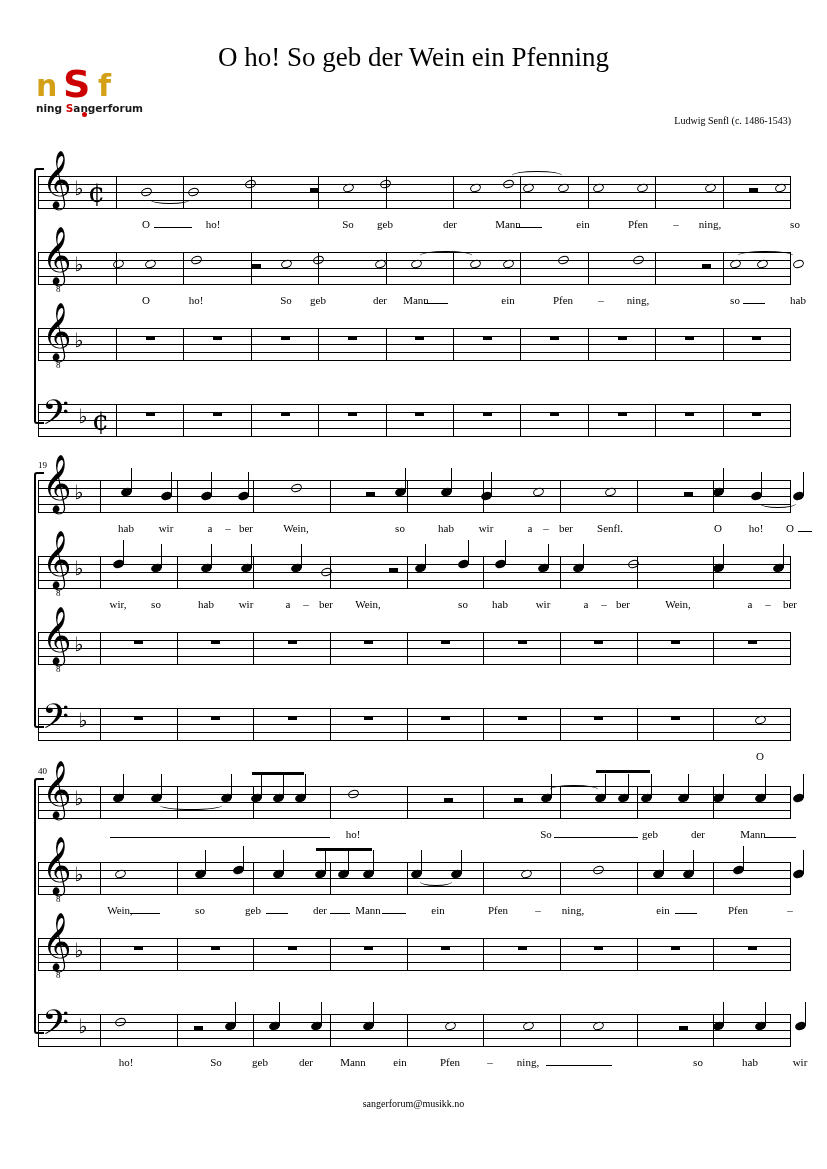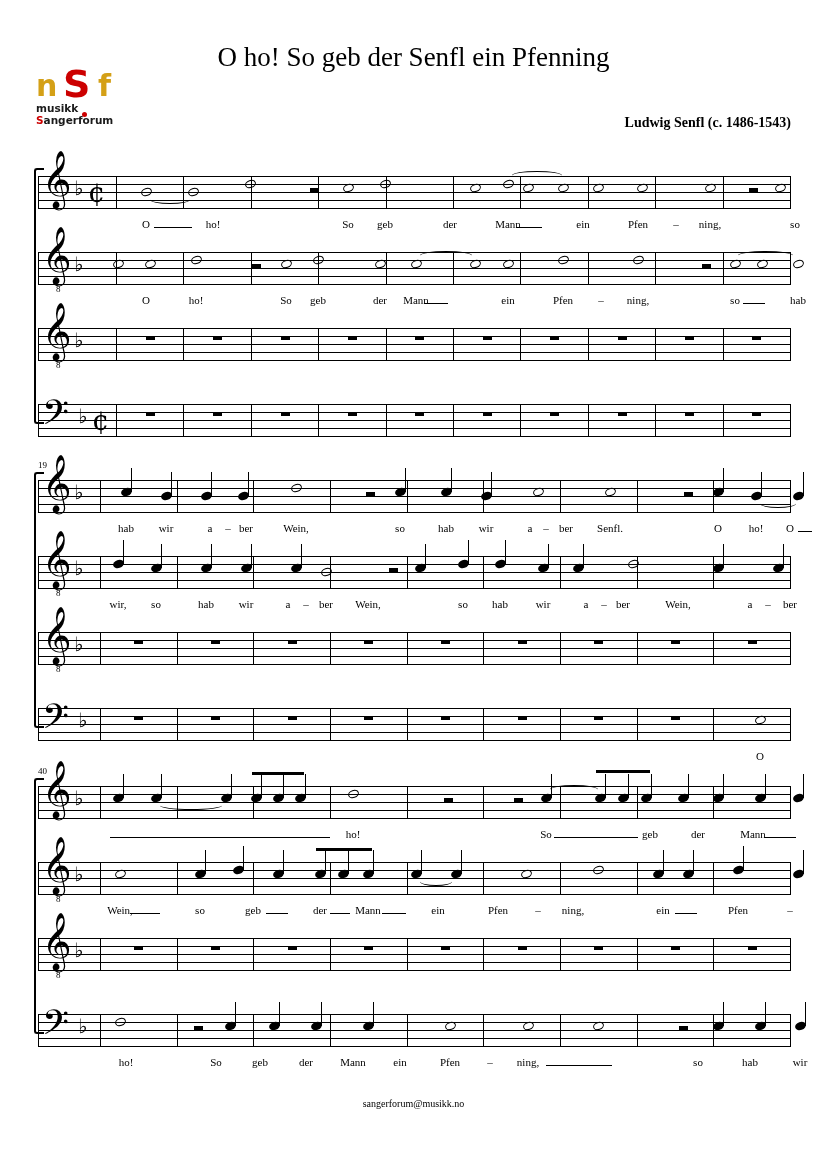--- a/index.html
+++ b/index.html
@@ -60,22 +60,21 @@
     left: 0; right: 0;
     top: 42px;
     text-align: center;
     font-size: 27px;
     font-family: "Liberation Serif", serif;
   }
   .composer {
     position: absolute;
     right: 36px;
     top: 115px;
-    font-size: 14px;
-    font-weight: bold;
+    font-size: 10px;
   }
   .footer {
     position: absolute;
     left: 0; right: 0;
     bottom: 60px;
     text-align: center;
     font-size: 10px;
   }
 
   
@@ -225,25 +224,25 @@
 </style>
 </head>
 <body>
 
 <div class="logo">
   <span class="big n">n</span>
   <span class="big s">S</span>
   <span class="big f">f</span>
   <span class="dot"></span>
   <span class="sub">
-    <span class="black">musikk </span><span class="red">S</span><span class="black">angerforum</span>
+    <span class="black">ning </span><span class="red">S</span><span class="black">angerforum</span>
   </span>
 </div>
 
-<div class="title">O ho! So geb der Senfl ein Pfenning</div>
+<div class="title">O ho! So geb der Wein ein Pfenning</div>
 <div class="composer">Ludwig Senfl  (c. 1486-1543)</div>
 <div class="footer">sangerforum@musikk.no</div>
 
 <div class="system" id="sys1" style="top:168px;">
   <div class="sys-brace" style="height:252px;"></div>
 
   <div class="staff">
     <div class="lines">
         <i></i>
         <i></i>

